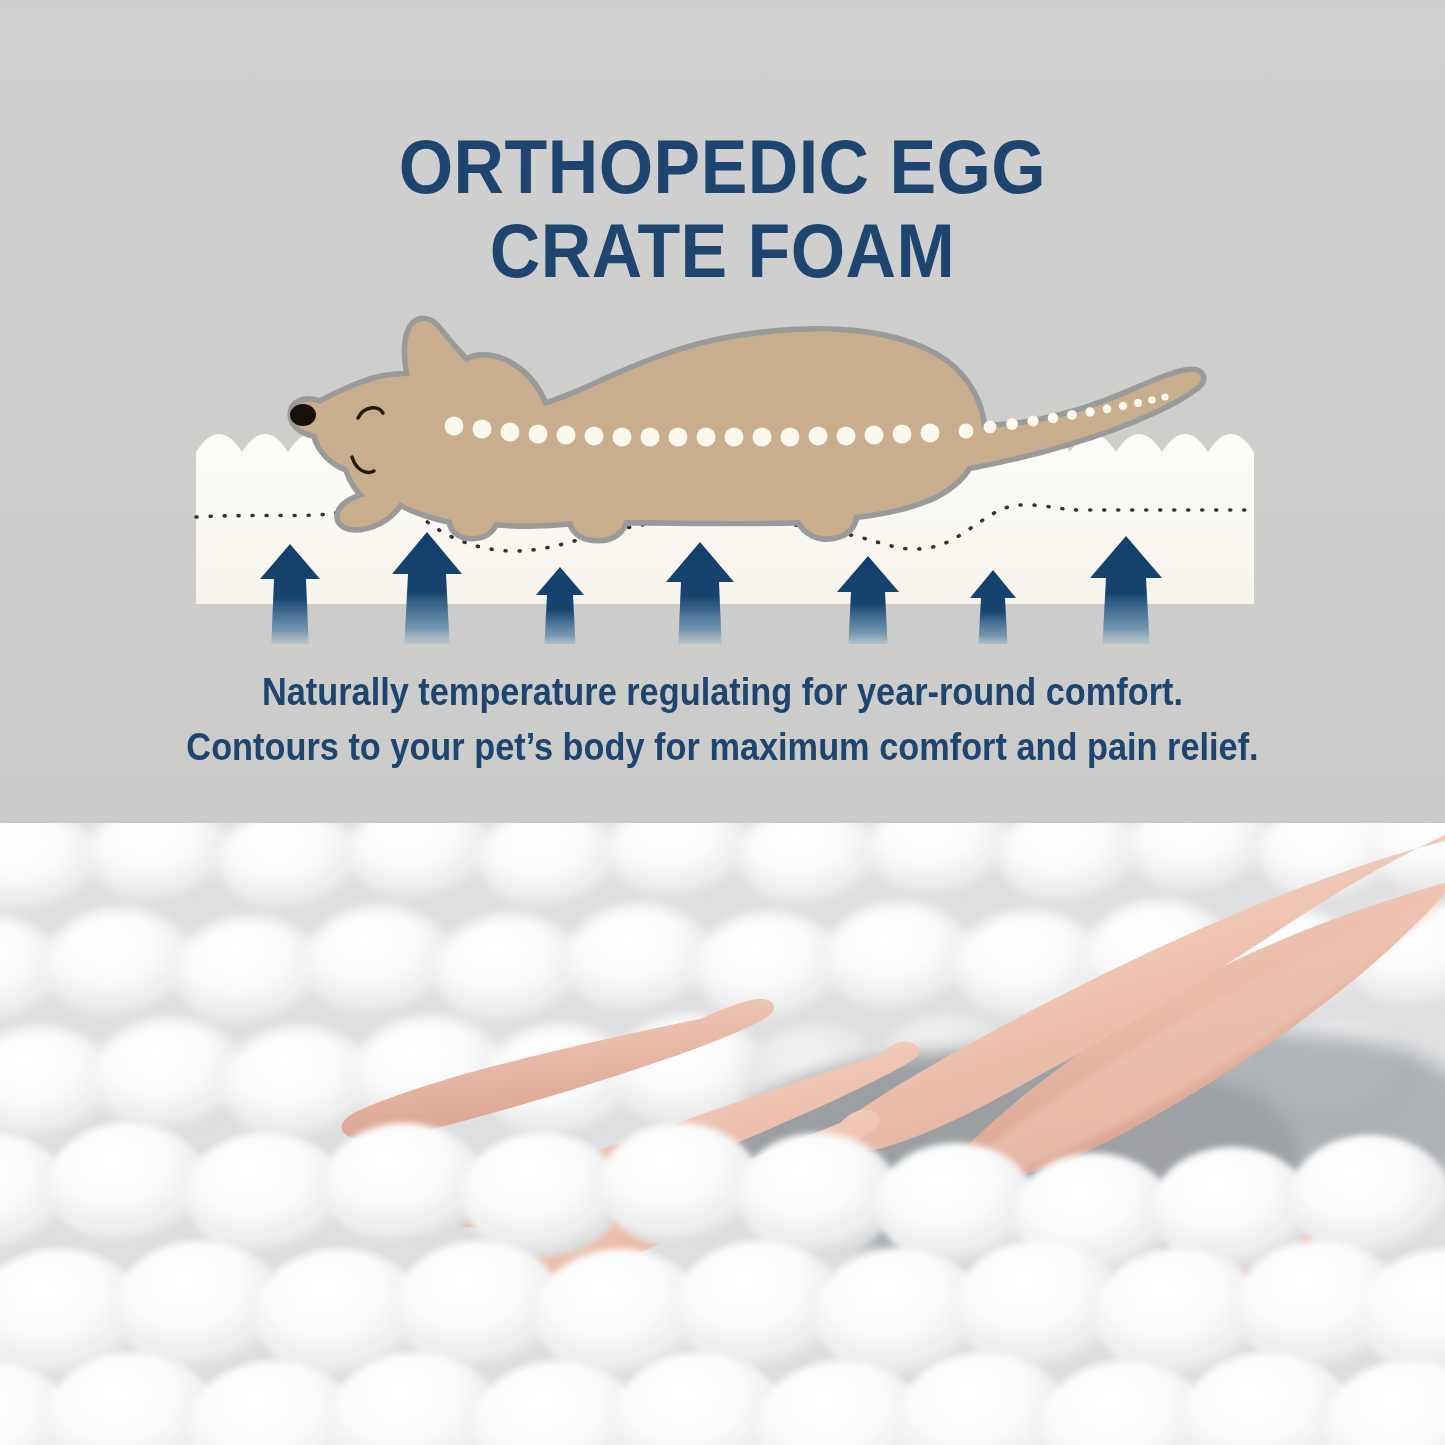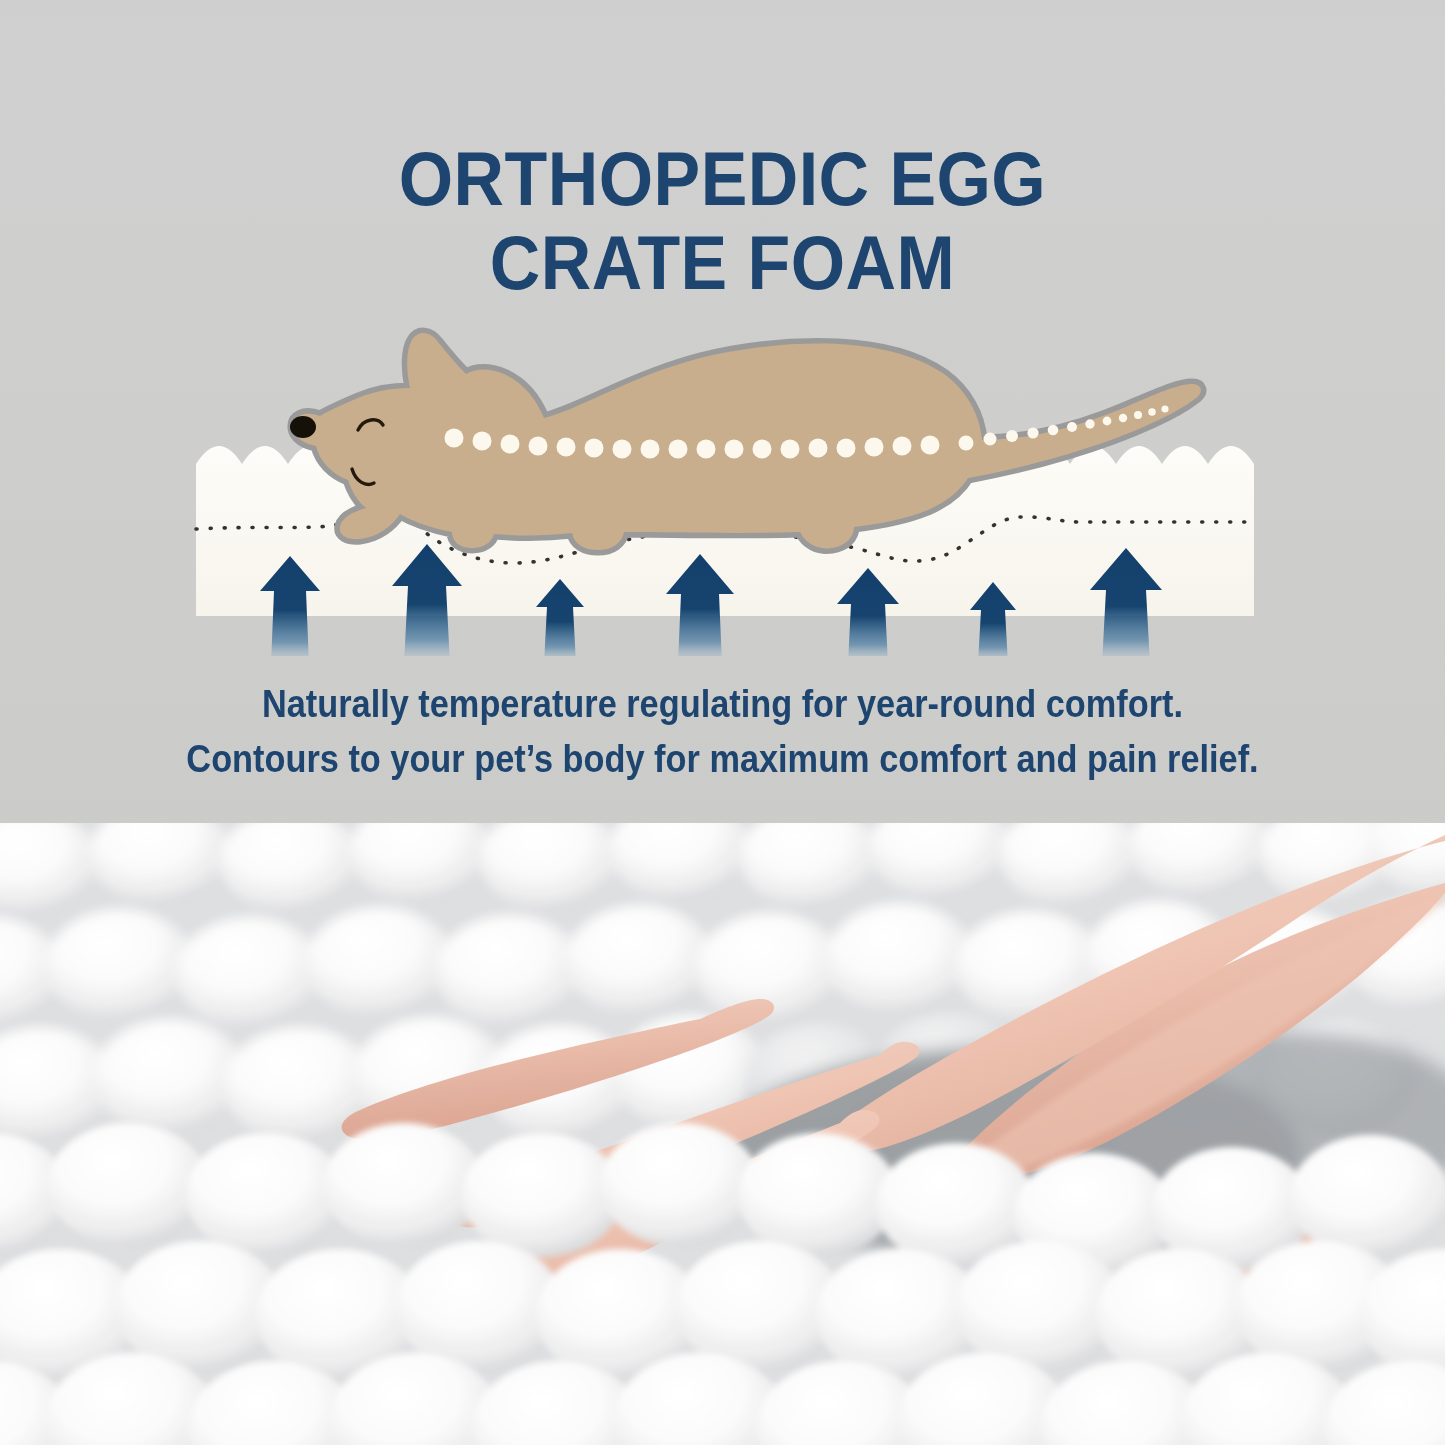--- a/index.html
+++ b/index.html
@@ -14,21 +14,21 @@
     position: relative;
     width: 1445px;
     height: 1445px;
     overflow: hidden;
     background: #cfcfcf;
   }
 
   
   #top-panel {
     position: absolute;
-    left: 0; top: 16px;
+    left: 0; top: 4px;
     width: 1445px;
     height: 823px;
     background: linear-gradient(180deg,#d0d0d0 0%, #cececd 55%, #cbcbc9 100%);
     overflow: hidden;
   }
 
   
   #headline {
     position: absolute;
     left: 0;

